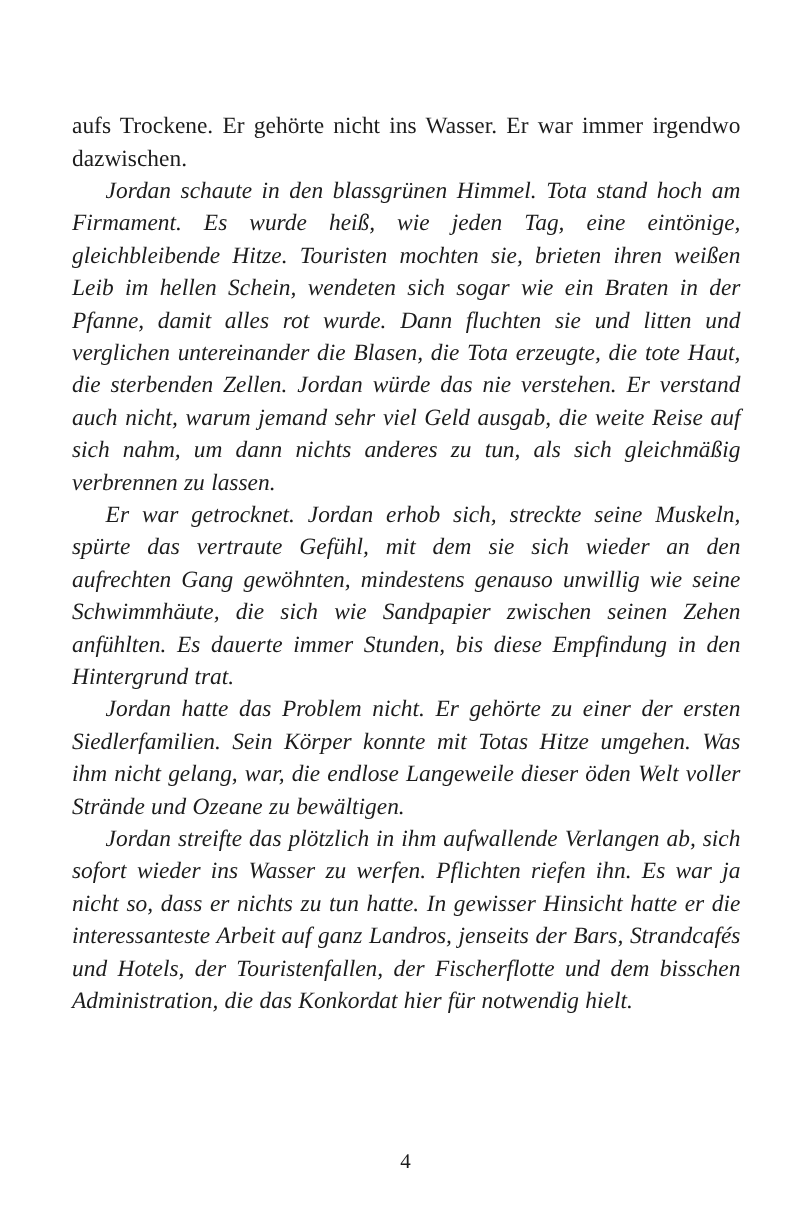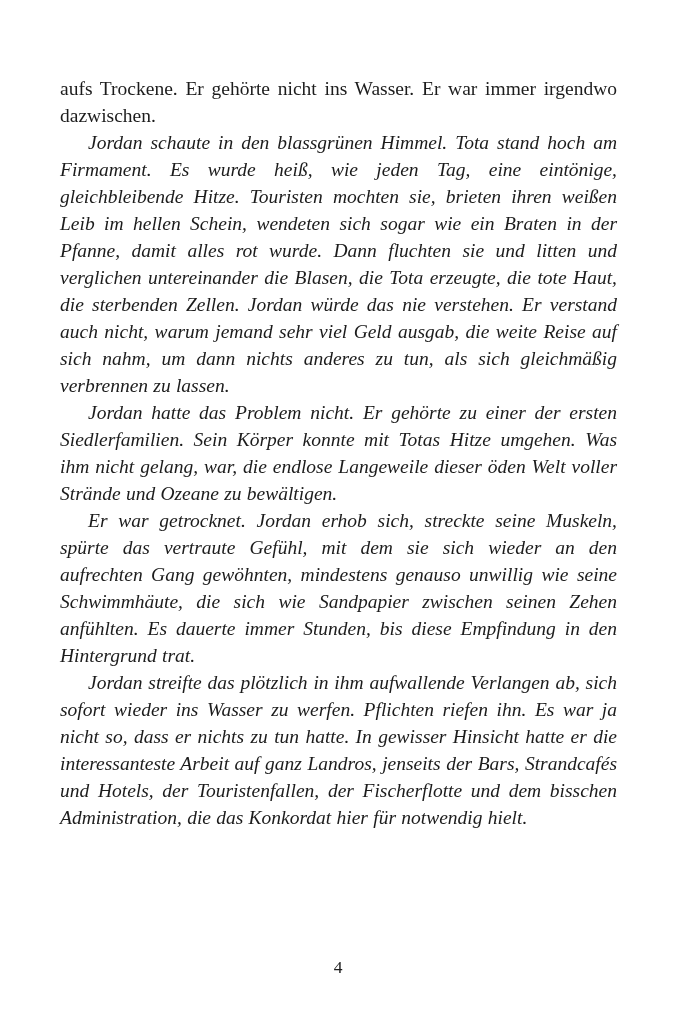--- a/index.html
+++ b/index.html
@@ -16,21 +16,21 @@
     overflow: hidden;
   }
   .page {
     position: absolute;
     inset: 0;
     background: #ffffff;
   }
   .text-block {
     position: absolute;
     left: 60px;
-    top: 75px;
+    top: 92px;
     width: 557px;
   }
   .para {
     margin: 0;
     font-size: 19.5px;
     line-height: 27px;
     text-align: justify;
     text-justify: inter-word;
     hyphens: manual;
     -webkit-hyphens: manual;
@@ -51,20 +51,20 @@
   }
 </style>
 </head>
 <body>
 
 <div class="page">
 
   <div class="text-block">
     <p class="para">aufs Trockene. Er gehörte nicht ins Wasser. Er war immer irgendwo dazwischen.</p>
     <p class="para indented">Jordan schaute in den blassgrünen Himmel. Tota stand hoch am Firmament. Es wurde heiß, wie jeden Tag, eine eintönige, gleichbleibende Hitze. Touristen mochten sie, brieten ihren weißen Leib im hellen Schein, wendeten sich sogar wie ein Braten in der Pfanne, damit alles rot wurde. Dann fluchten sie und litten und verglichen untereinander die Blasen, die Tota erzeugte, die tote Haut, die sterbenden Zellen. Jordan würde das nie verstehen. Er verstand auch nicht, warum jemand sehr viel Geld ausgab, die weite Reise auf sich nahm, um dann nichts anderes zu tun, als sich gleichmäßig verbrennen zu lassen.</p>
+    <p class="para indented">Er war getrocknet. Jordan erhob sich, streckte seine Muskeln, spürte das vertraute Gefühl, mit dem sie sich wieder an den aufrechten Gang gewöhnten, mindestens genauso unwillig wie seine Schwimmhäute, die sich wie Sandpapier zwischen seinen Zehen anfühlten. Es dauerte immer Stunden, bis diese Empfindung in den Hintergrund trat.</p>
     <p class="para indented">Jordan hatte das Problem nicht. Er gehörte zu einer der ersten Siedlerfamilien. Sein Körper konnte mit Totas Hitze umgehen. Was ihm nicht gelang, war, die endlose Lange­weile dieser öden Welt voller Strände und Ozeane zu be­wältigen.</p>
-    <p class="para indented">Er war getrocknet. Jordan erhob sich, streckte seine Muskeln, spürte das vertraute Gefühl, mit dem sie sich wieder an den aufrechten Gang gewöhnten, mindestens genauso unwillig wie seine Schwimmhäute, die sich wie Sandpapier zwischen seinen Zehen anfühlten. Es dauerte immer Stunden, bis diese Empfindung in den Hintergrund trat.</p>
     <p class="para indented">Jordan streifte das plötzlich in ihm aufwallende Verlan­gen ab, sich sofort wieder ins Wasser zu werfen. Pflichten riefen ihn. Es war ja nicht so, dass er nichts zu tun hatte. In gewisser Hinsicht hatte er die interessanteste Arbeit auf ganz Landros, jenseits der Bars, Strandcafés und Hotels, der Touristenfallen, der Fischerflotte und dem bisschen Administration, die das Konkordat hier für notwendig hielt.</p>
   </div>
 
   <div class="page-number">4</div>
 
 </div>
 
 </body></html>

